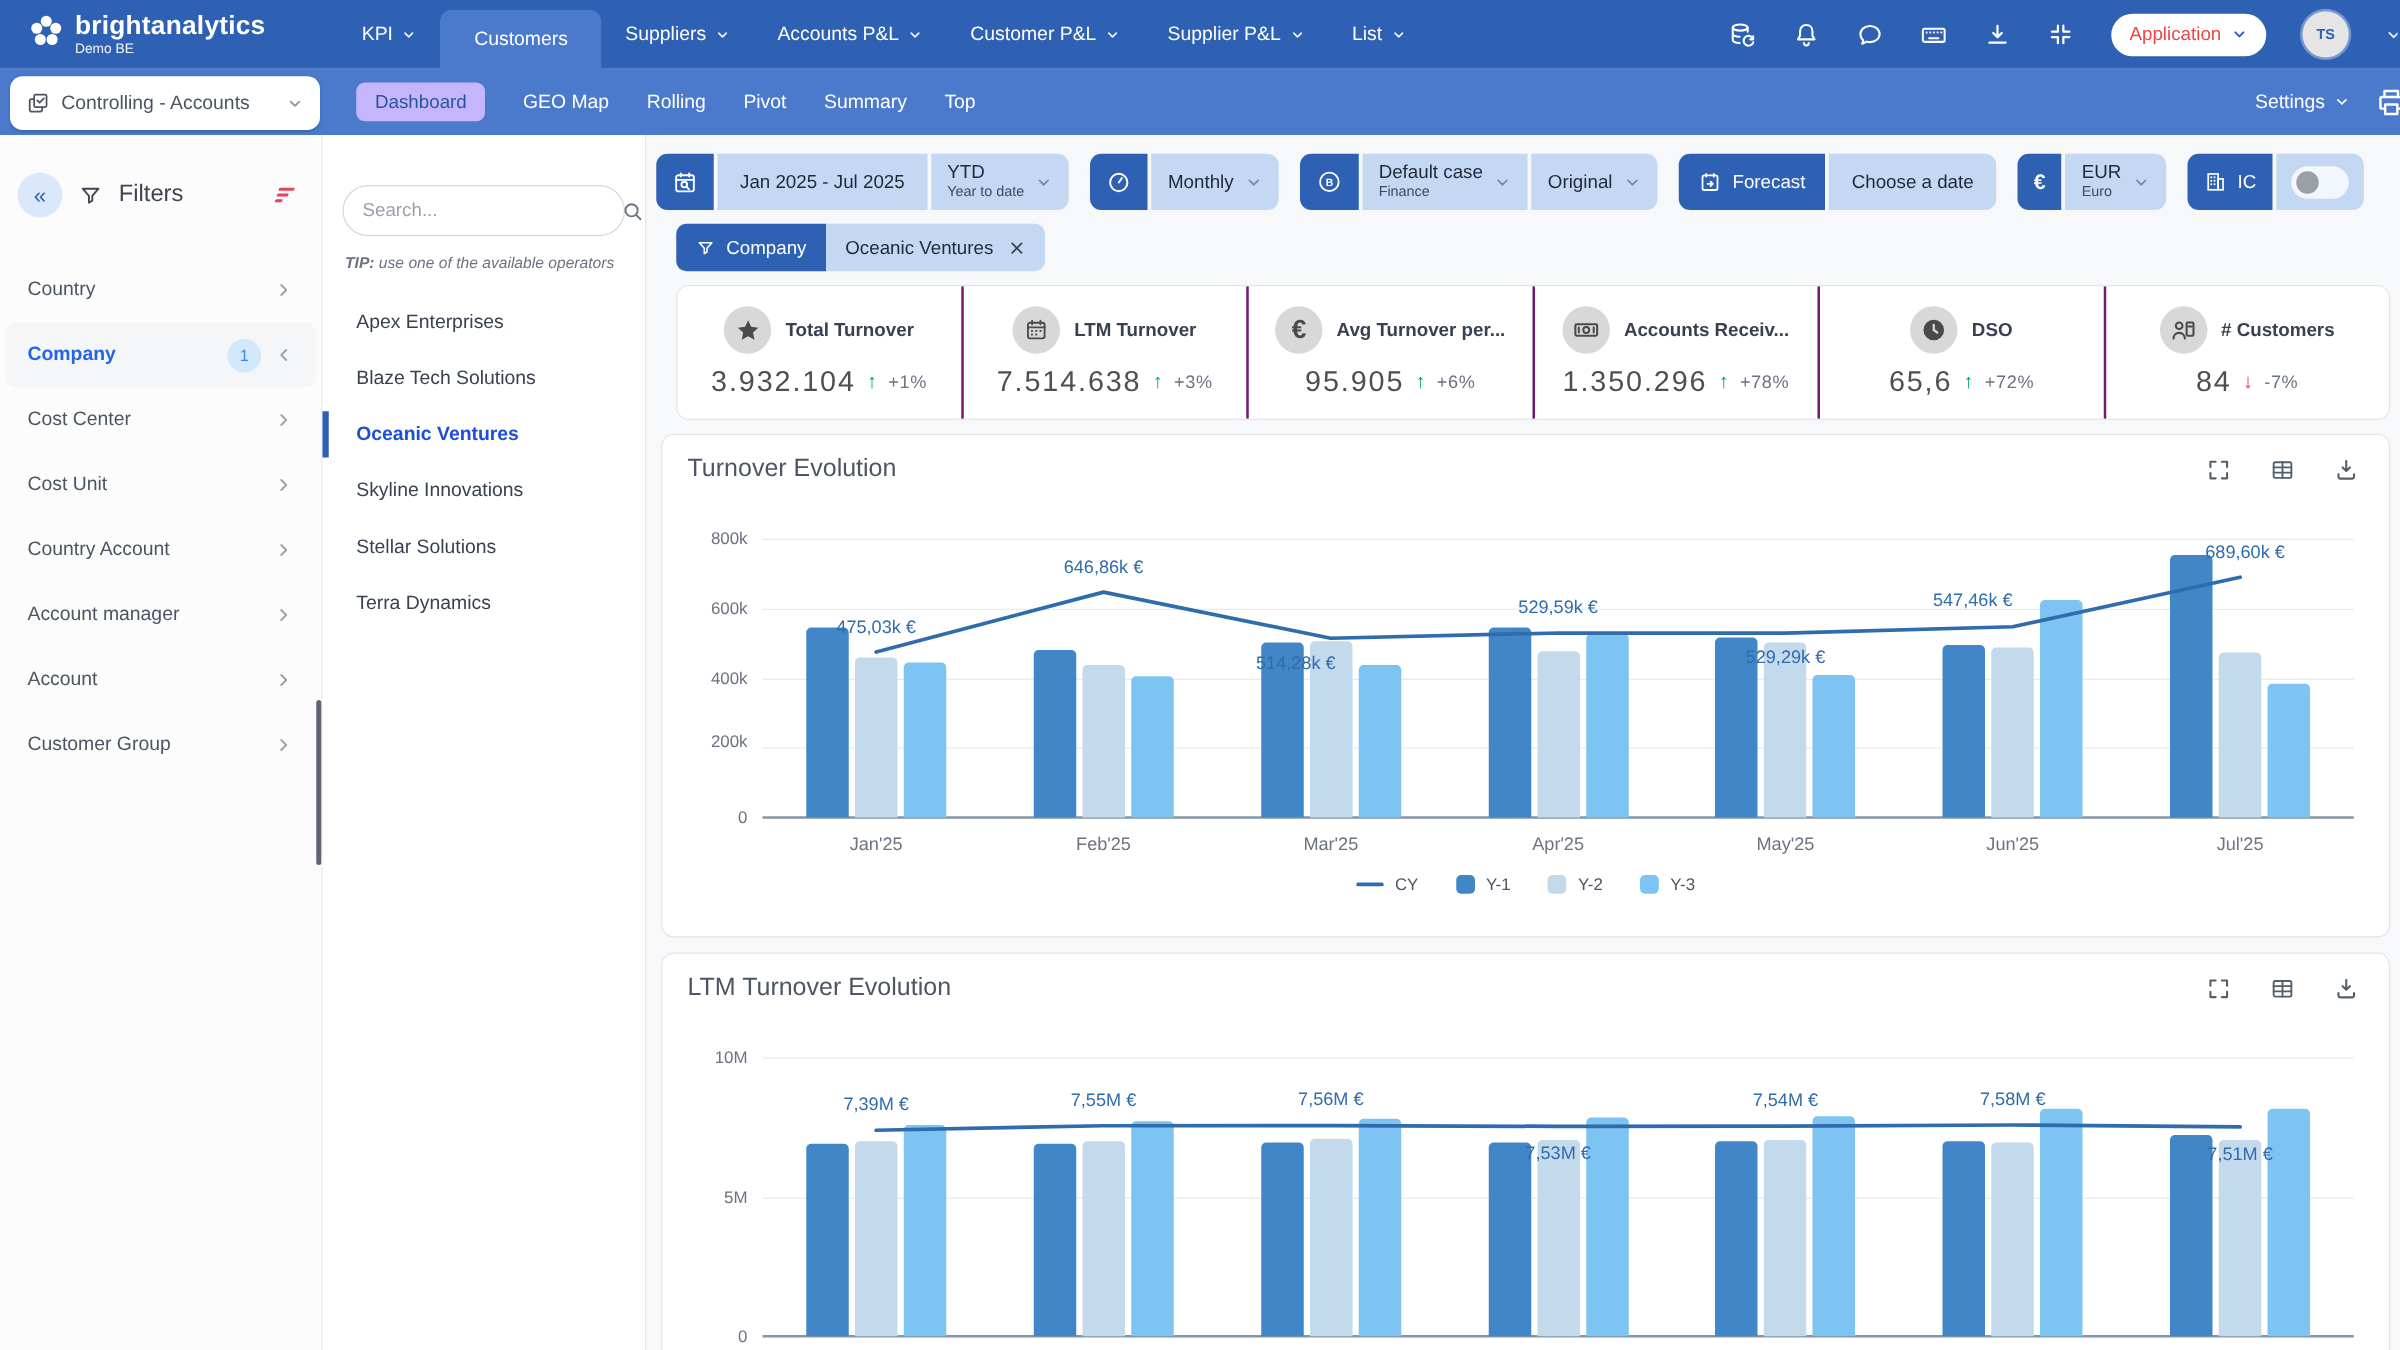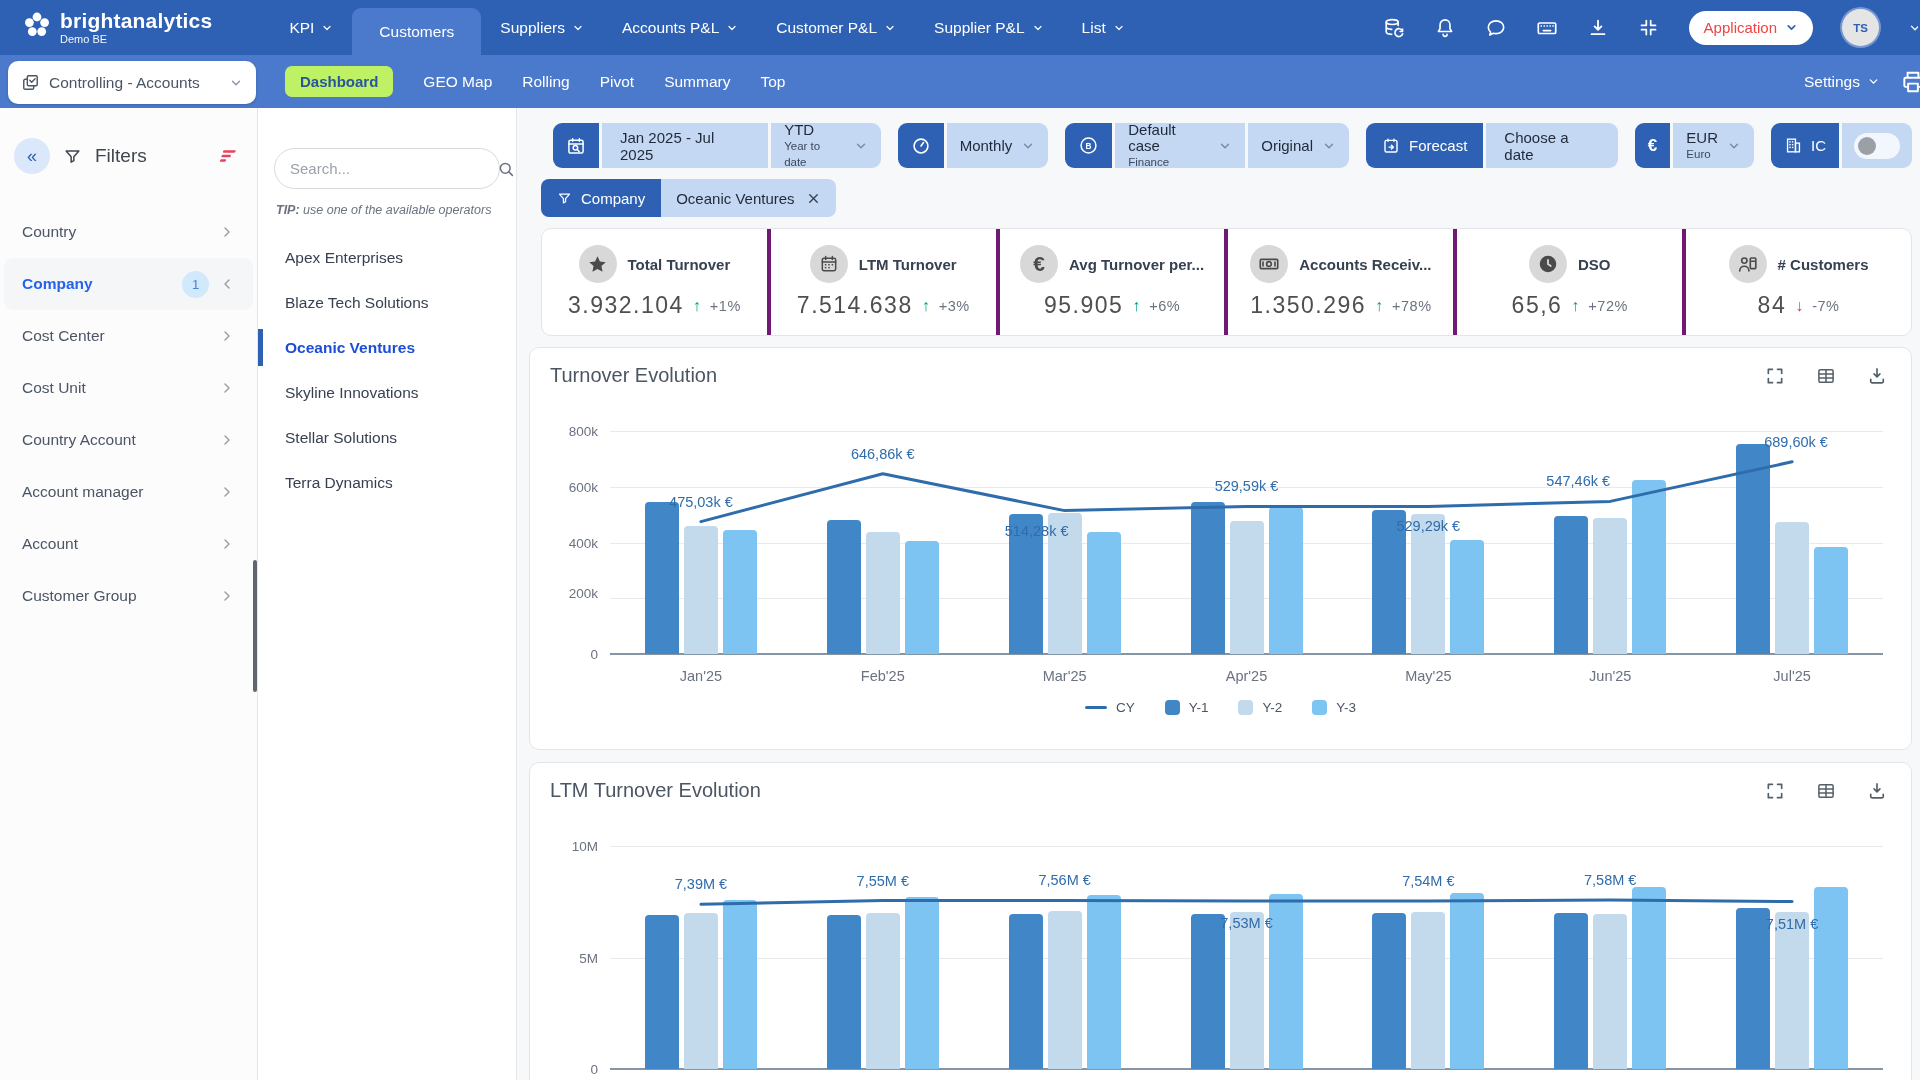--- a/index.html
+++ b/index.html
@@ -20,21 +20,21 @@
   .app-pill { background:#fff; color:#ef4444; border-radius:19px; height:34px; display:flex; align-items:center; gap:8px; padding:0 15px; font-size:15px; cursor:pointer; }
   .avatar { width:37px; height:37px; border-radius:50%; background:#e5e5e5; color:#2e61b4; font-size:11.5px; font-weight:bold; display:flex; align-items:center; justify-content:center; box-shadow:0 0 0 2px rgba(255,255,255,.35); cursor:pointer; }
   .edge-chev { width:10px; overflow:hidden; opacity:.9; }
 
   
   .subnav { position:absolute; left:0; top:55px; width:1920px; height:53px; background:#4b7acd; color:#fff; z-index:25; }
   .ctrl-pill { position:absolute; left:8px; top:6px; width:248px; height:43px; background:#fff; border-radius:10px; display:flex; align-items:center; gap:9px; padding:0 13px; color:#4b5563; font-size:15.5px; box-shadow:0 1px 3px rgba(0,0,0,.18); cursor:pointer; }
   .ctrl-pill .chev { margin-left:auto; color:#8a93a3; }
   .tabs { position:absolute; left:285px; top:0; height:53px; display:flex; align-items:center; gap:30px; }
   .tab { font-size:15.5px; cursor:pointer; white-space:nowrap; }
-  .tab.active { background:#bef264; color:#29559f; font-weight:bold; font-size:15px; border-radius:7px; padding:7px 15px; }
+  .tab.active { background:#c4b5fd; color:#29559f; font-weight:normal; font-size:15px; border-radius:7px; padding:7px 15px; }
   .subnav-right { position:absolute; right:40px; top:0; height:53px; display:flex; align-items:center; gap:24px; font-size:15.5px; }
   .print-ic { position:absolute; right:-8px; top:14px; width:28px; color:#fff; }
 
   
   .fsidebar { position:absolute; left:0; top:108px; width:258px; height:972px; background:#fcfcfd; border-right:1px solid #e4e6ea; }
   .fs-head { display:flex; align-items:center; gap:13px; padding:30px 18px 10px 14px; }
   .collapse-btn { width:36px; height:36px; border-radius:50%; background:#dbe8fb; color:#2e61b4; font-size:18px; display:flex; align-items:center; justify-content:center; cursor:pointer; }
   .fs-title { font-size:19px; color:#3f4652; }
   .fs-clear { margin-left:auto; cursor:pointer; }
   .fs-items { margin-top:22px; }
@@ -55,42 +55,42 @@
   .tip b { font-weight:bold; }
   .clist { margin-top:18px; }
   .c-item { position:relative; height:45px; display:flex; align-items:center; padding-left:27px; font-size:15.5px; color:#374151; cursor:pointer; }
   .c-item.selected { color:#1d4ed8; font-weight:bold; }
   .c-item.selected::before { content:""; position:absolute; left:0; top:4px; bottom:4px; width:5px; background:#2e61b4; }
 
   
   .main { position:absolute; left:517px; top:108px; width:1403px; height:972px; background:#f7f8fa; overflow:hidden; }
 
   
-  .chips-row { position:absolute; left:36px; top:15px; right:8px; height:45px; display:flex; gap:17px; }
+  .chips-row { position:absolute; left:8px; top:15px; right:8px; height:45px; display:flex; gap:17px; }
   .chip-group { display:flex; gap:3px; height:45px; }
   .seg { display:flex; align-items:center; justify-content:center; padding:0 13px; font-size:15px; color:#1f2937; background:#c4d7f3; cursor:pointer; }
   .seg.dark { background:#2e61b4; color:#fff; }
   .seg.first { border-radius:9px 0 0 9px; }
   .seg.last { border-radius:0 9px 9px 0; }
   .seg .chev { color:#7e899b; margin-left:9px; }
   .two-line { display:flex; flex-direction:column; align-items:flex-start; line-height:16px; }
   .two-line .l1 { font-size:15px; }
   .two-line .l2 { font-size:11.5px; color:#3f4a5a; }
   .toggle-track { width:46px; height:26px; background:#f2f6fd; border-radius:13px; position:relative; }
   .toggle-knob { position:absolute; left:4px; top:4px; width:18px; height:18px; border-radius:50%; background:#9aa0a6; }
 
   
   .tag-row { position:absolute; left:24px; top:71px; display:flex; }
   .tag-dark { background:#2e61b4; color:#fff; height:38px; border-radius:8px 0 0 8px; display:flex; align-items:center; gap:9px; padding:0 16px; font-size:15px; cursor:pointer; }
   .tag-light { background:#c4d7f3; color:#1f2937; height:38px; border-radius:0 8px 8px 0; display:flex; align-items:center; gap:11px; padding:0 15px; font-size:15px; }
   .tag-x { color:#374151; cursor:pointer; display:flex; }
 
   
   .kpi-row { position:absolute; left:24px; top:120px; right:8px; height:108px; background:#fff; border:1px solid #e3e5e8; border-radius:10px; display:flex; overflow:hidden; }
-  .kpi { flex:1; border-right:4px solid #701a75; display:flex; flex-direction:column; align-items:center; justify-content:center; gap:9px; }
+  .kpi { flex:1; border-right:2px solid #701a75; display:flex; flex-direction:column; align-items:center; justify-content:center; gap:9px; }
   .kpi:last-child { border-right:none; }
   .kpi-head { display:flex; align-items:center; gap:11px; align-self:center; }
   .kpi-ic { width:38px; height:38px; border-radius:50%; background:#d8d8d8; color:#4a4a4a; display:flex; align-items:center; justify-content:center; font-size:19px; }
   .kpi-name { font-size:15px; font-weight:bold; color:#374151; white-space:nowrap; }
   .kpi-vals { display:flex; align-items:center; gap:9px; }
   .kpi-value { font-size:23px; color:#4f4f4f; letter-spacing:1.5px; }
   .kpi-arrow { font-size:16px; font-weight:bold; }
   .kpi-delta { font-size:14.5px; color:#6b7280; letter-spacing:.5px; }
 
   

